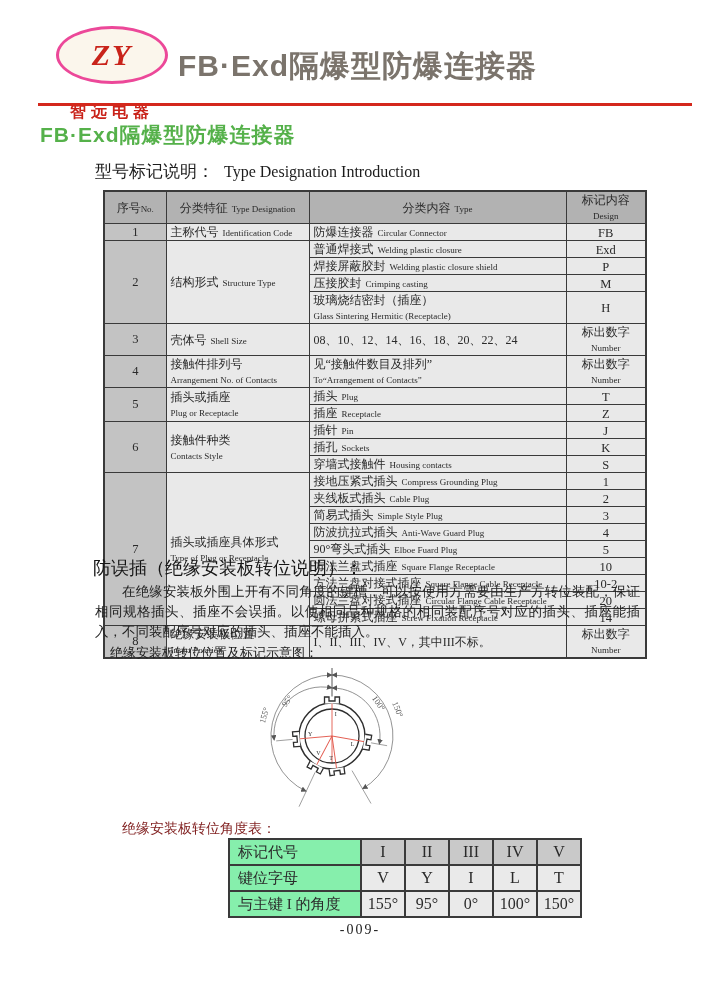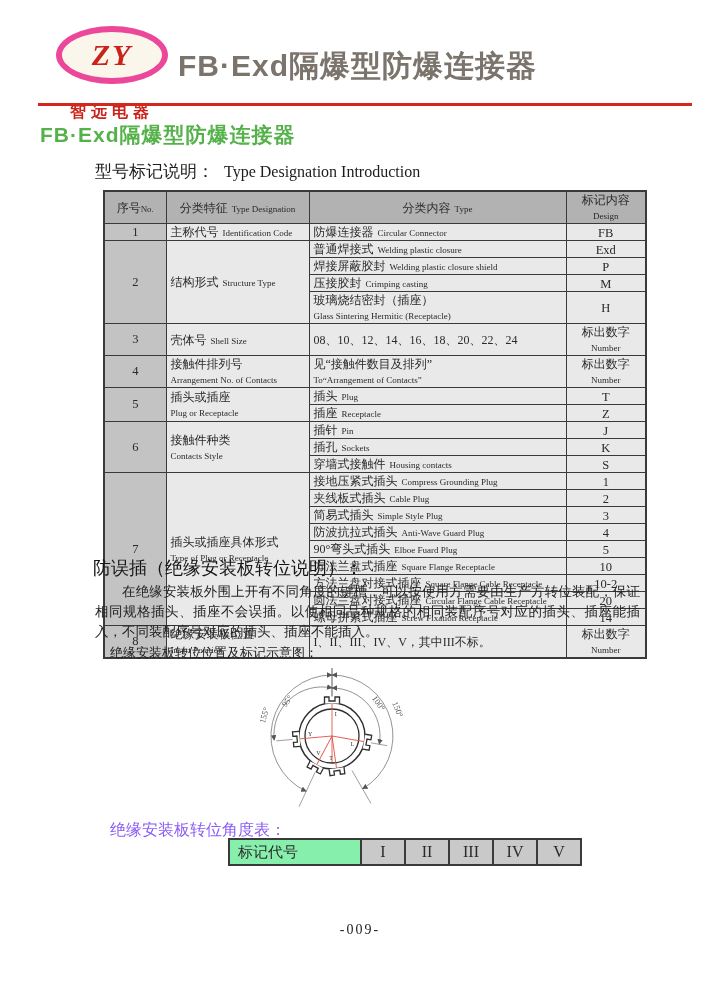--- a/index.html
+++ b/index.html
@@ -2,21 +2,21 @@
 <html><head>
 <meta charset="utf-8">
 <style>
   *{margin:0;padding:0;box-sizing:border-box}
   html,body{background:#fff}
   body{width:720px;height:983px;position:relative;font-family:"Liberation Serif","DejaVu Serif",serif;color:#2a2a2a;overflow:hidden}
   .abs{position:absolute}
 
   
   .logo-wrap{left:50px;top:26px;width:124px;text-align:center}
-  .logo-oval{width:112px;height:58px;margin:0 auto;border:6px solid #ec4899;border-radius:50%;background:#fbf6ec;display:flex;align-items:center;justify-content:center}
+  .logo-oval{width:112px;height:58px;margin:0 auto;border:3px solid #ec4899;border-radius:50%;background:#fbf6ec;display:flex;align-items:center;justify-content:center}
   .logo-zy{font-family:"Liberation Serif",serif;font-style:italic;font-weight:bold;font-size:30px;color:#c9231a;letter-spacing:2px}
   .logo-company{margin-top:18px;font-size:16px;font-weight:bold;color:#c9231a;letter-spacing:5px;font-family:"Liberation Serif",serif}
   .header-title{left:178px;top:46px;font-family:"Liberation Sans","DejaVu Sans",sans-serif;font-weight:bold;font-size:30px;color:#7b746c;letter-spacing:1px}
   .red-rule{left:38px;top:103px;width:654px;height:3px;background:#d4281c}
   .section-title{left:40px;top:121px;font-family:"Liberation Sans","DejaVu Sans",sans-serif;font-weight:bold;font-size:21px;color:#55b14a;letter-spacing:1px}
 
   
   .intro-line{left:95px;top:160px;font-size:17px;color:#1c1c1c}
   .intro-line .en{font-size:16px;color:#1c1c1c;margin-left:10px}
 
@@ -33,21 +33,21 @@
   .cont-cell{background:#e9e9e9;white-space:nowrap}
   .cont-cell.stack{white-space:normal}
   .mark-cell{background:#e9e9e9;text-align:center}
   .mark-cell .mk{font-size:12.5px}
   .col-no{width:62px}.col-feat{width:143px}.col-cont{width:257px}.col-mark{width:80px}
 
   
   .mis-title{left:93px;top:556px;font-size:18px;color:#151515}
   .mis-body{left:95px;top:582px;width:545px;font-size:13.5px;line-height:20px;text-indent:2em;color:#222;text-align:justify}
   .diagram-caption{left:110px;top:644px;font-size:13px;color:#222}
-  .angle-caption{left:110px;top:820px;font-size:16px;color:#8b5cf6}
+  .angle-caption{left:122px;top:820px;font-size:14px;color:#7f1d1d}
 
   
   .diagram-wrap{left:162px;top:656px;width:340px;height:160px}
   .key-letter{font-size:6px;fill:#333;text-anchor:middle;font-family:"Liberation Serif",serif}
   .dim-label{font-size:8.5px;fill:#555;text-anchor:middle;font-family:"Liberation Serif",serif}
 
   
   .angle-table-wrap{left:228px;top:838px}
   table.angle-table{border-collapse:collapse;border:2px solid #3a3a3a;font-size:16px}
   .angle-table td{border:2px solid #3a3a3a;text-align:center;height:26px;padding:0 5px}
@@ -270,17 +270,33 @@
   <table class="angle-table">
     <tbody>
         <tr>
           <td class="angle-label">标记代号</td>
           <td class="angle-val head-val">I</td>
           <td class="angle-val head-val">II</td>
           <td class="angle-val head-val">III</td>
           <td class="angle-val head-val">IV</td>
           <td class="angle-val head-val">V</td>
         </tr>
+        <tr>
+          <td class="angle-label">键位字母</td>
+          <td class="angle-val">V</td>
+          <td class="angle-val">Y</td>
+          <td class="angle-val">I</td>
+          <td class="angle-val">L</td>
+          <td class="angle-val">T</td>
+        </tr>
+        <tr>
+          <td class="angle-label">与主键 I 的角度</td>
+          <td class="angle-val">155°</td>
+          <td class="angle-val">95°</td>
+          <td class="angle-val">0°</td>
+          <td class="angle-val">100°</td>
+          <td class="angle-val">150°</td>
+        </tr>
       </tbody>
   </table>
 </div>
 
 <div class="abs page-number">-009-</div>
 
 </body></html>

